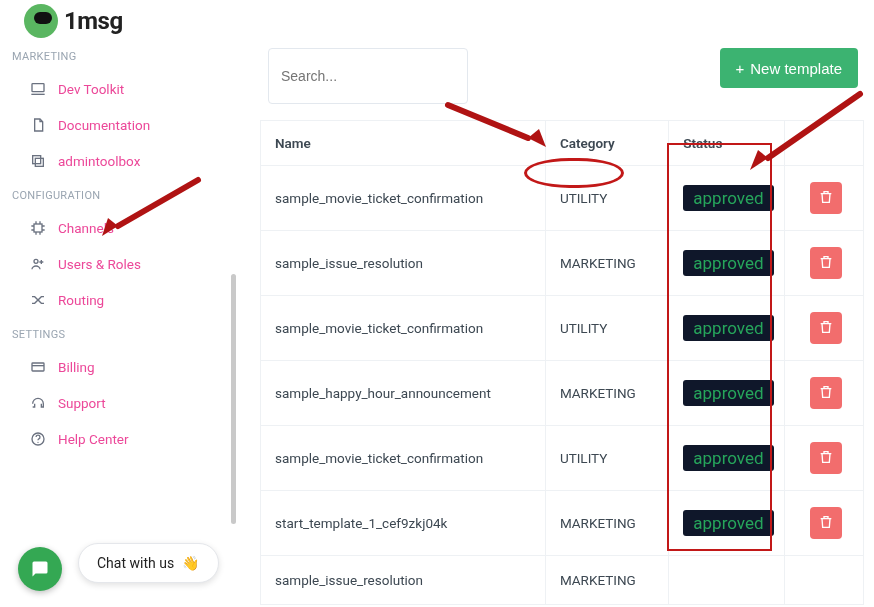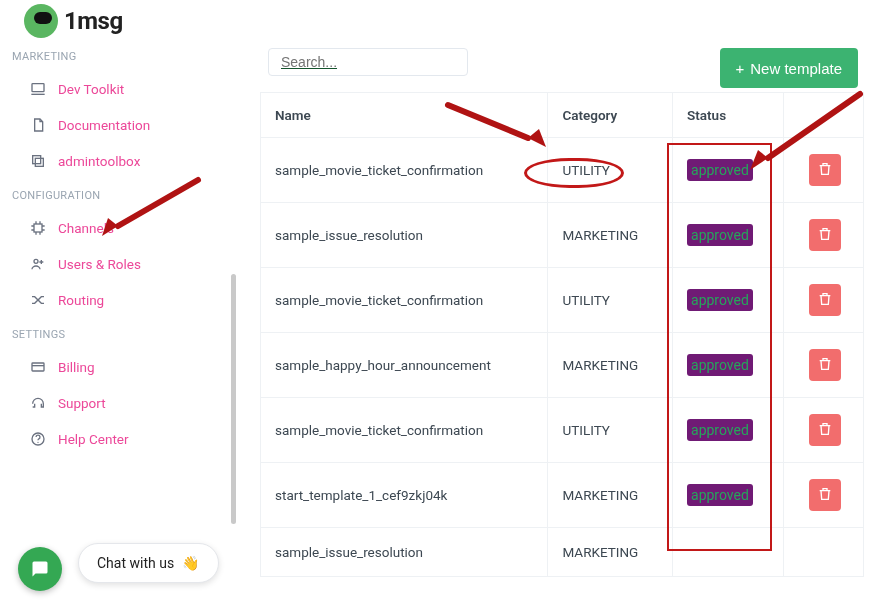--- a/index.html
+++ b/index.html
@@ -17,29 +17,29 @@
 
   .group-label { font-size: 11px; color: #9aa5b1; letter-spacing: 0.3px; padding: 10px 12px 8px 12px; }
   .nav-item { display: flex; align-items: center; gap: 12px; padding: 10px 12px 10px 30px; font-size: 13.5px; color: #ec4899; cursor: pointer; }
   .nav-item .icon { width: 16px; height: 16px; display: inline-flex; align-items: center; justify-content: center; color: #6b7280; }
 
   .chat-fab { position: absolute; left: 18px; bottom: 16px; width: 44px; height: 44px; border-radius: 50%; background: #34a853; display: flex; align-items: center; justify-content: center; color: #fff; box-shadow: 0 2px 6px rgba(0,0,0,.25); }
   .chat-pill { position: absolute; left: 78px; bottom: 24px; height: 40px; padding: 0 18px; border: 1px solid #e5e7eb; border-radius: 20px; display: flex; align-items: center; gap: 8px; font-size: 14px; color: #222; box-shadow: 0 2px 6px rgba(0,0,0,.12); background: #fff; }
 
   .main { position: absolute; left: 256px; top: 40px; width: 618px; }
 
-  .search { width: 200px; height: 28px; border: 1px solid #e3e8ee; border-radius: 4px; padding: 0 12px; font-size: 14px; color: #14532d; margin: 8px 0 16px 12px; text-decoration: underline; }
+  .search { width: 200px; height: 56px; border: 1px solid #e3e8ee; border-radius: 4px; padding: 0 12px; font-size: 14px; color: #14532d; margin: 8px 0 16px 12px; }
 
   .new-btn { position: absolute; top: 8px; right: 16px; height: 40px; background: #3cb371; color: #fff; border: none; border-radius: 4px; padding: 0 16px; font-size: 15px; font-weight: 500; display: flex; align-items: center; gap: 6px; }
 
   table { width: 604px; margin-left: 4px; border-collapse: collapse; font-size: 13.5px; }
   th { text-align: left; font-weight: 600; color: #3d4852; padding: 14px 10px 14px 14px; border: 1px solid #eef1f4; border-top: 1px solid #eef1f4; margin-left: 10px; }
   td { padding: 16px 10px 16px 14px; border: 1px solid #eef1f4; color: #3d4852; }
   td.cat { font-weight: 400; }
-  .badge-approved { background: #701a75; color: #26a55b; font-size: 14px; padding: 3px 4px; border-radius: 3px; }
+  .badge-approved { background: #0f172a; color: #26a55b; font-size: 17px; padding: 3px 10px; border-radius: 3px; }
   .del-btn { width: 32px; height: 32px; background: #f26d6d; border-radius: 4px; display: flex; align-items: center; justify-content: center; color:#fff; margin: 0 auto; }
 
   th:nth-child(1),td:nth-child(1){width:286px;}
   th:nth-child(2),td:nth-child(2){width:124px;}
   th:nth-child(3),td:nth-child(3){width:110px; text-align:left;}
   th:nth-child(4),td:nth-child(4){width:80px; text-align:center;}
 
   
   .anno { position: absolute; pointer-events: none; }
   .circle { border: 3px solid #c21818; border-radius: 50%/55%; }

